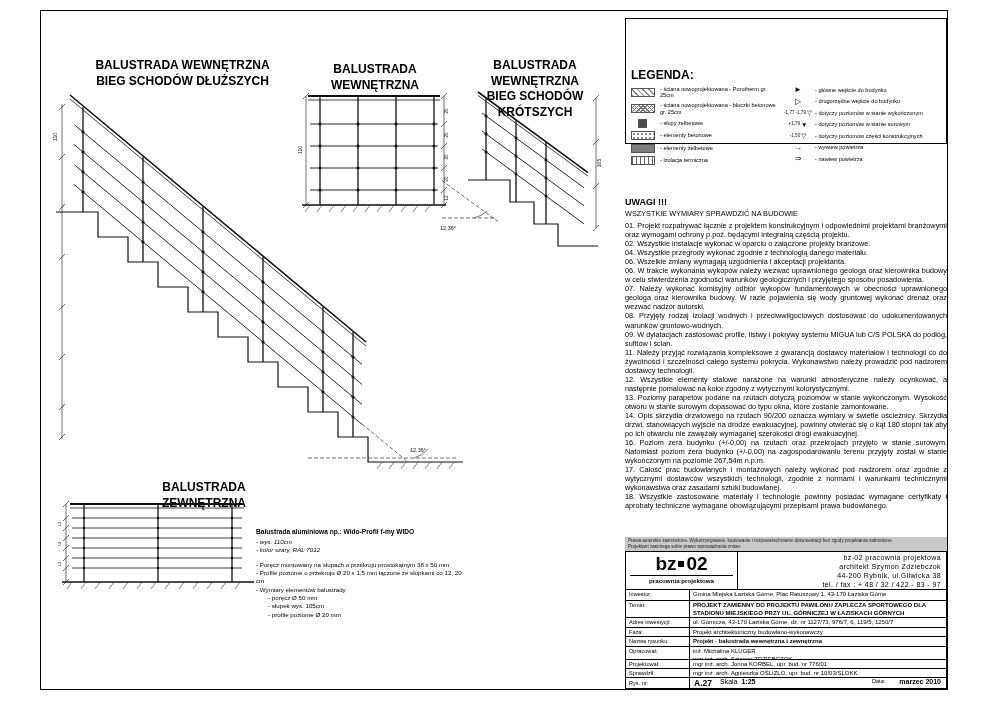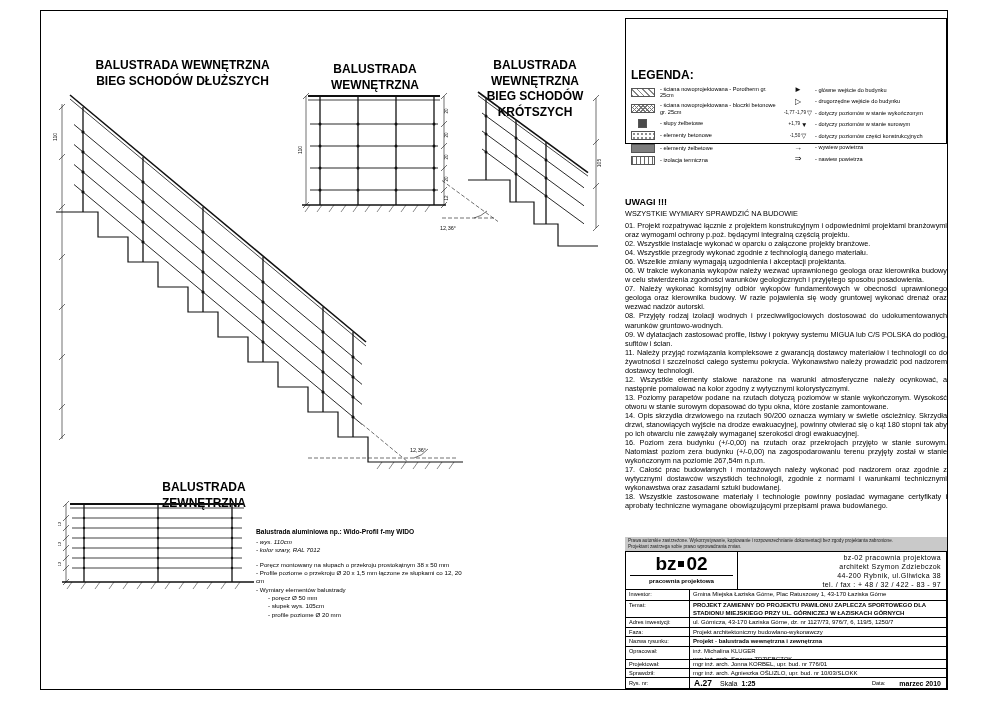--- a/index.html
+++ b/index.html
@@ -57,21 +57,21 @@
   .tb-logo-main{font-weight:bold;font-size:19px;line-height:1;display:flex;align-items:center;}
   .tb-logo-sq{width:6px;height:6px;background:#000;display:inline-block;margin:0 2px;}
   .tb-logo-sub{font-size:6.2px;font-weight:bold;border-top:1px solid #000;margin-top:2px;padding-top:1px;
                width:96%;text-align:center;}
   .tb-studio{flex:1;text-align:right;padding:2px 5px;font-size:7px;line-height:1.28;letter-spacing:0.4px;}
   .tb-row{display:flex;border-bottom:1px solid #000;flex:none;box-sizing:border-box;overflow:hidden;}
   .tb-label{width:64px;border-right:1px solid #000;box-sizing:border-box;padding:1px 3px;font-size:5.6px;flex:none;}
   .tb-val{flex:1;padding:1px 3px;font-size:6px;line-height:1.25;}
   .b{font-weight:bold;}
   .h11{height:11px;}.h17{height:17px;}.h10{height:10px;}.h9{height:9px;}.h13{height:13px;}
-  .tb-bottom{display:flex;flex:1;align-items:center;}
+  .tb-bottom{display:flex;flex:1;}
   .tb-bot-label{width:64px;border-right:1px solid #000;box-sizing:border-box;padding:1px 3px;font-size:5.6px;
                 flex:none;align-self:stretch;display:flex;align-items:center;}
   .tb-rysnr{font-size:8.5px;font-weight:bold;padding:0 8px 0 4px;}
   .tb-skala{font-size:7px;padding-right:4px;}
   .tb-skala-val{font-weight:bold;}
   .tb-spacer{flex:1;}
   .tb-data-label{font-size:5.6px;padding-right:14px;}
   .tb-data-val{font-size:7px;font-weight:bold;padding-right:5px;}
 
   svg{position:absolute;overflow:visible;}

